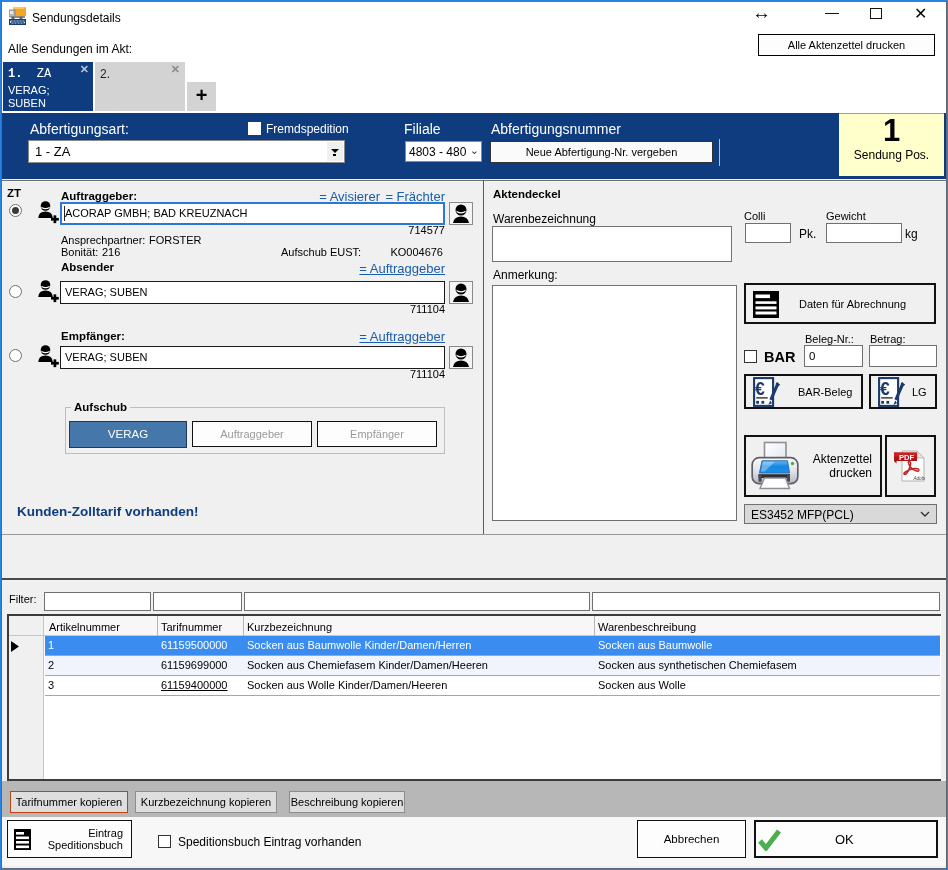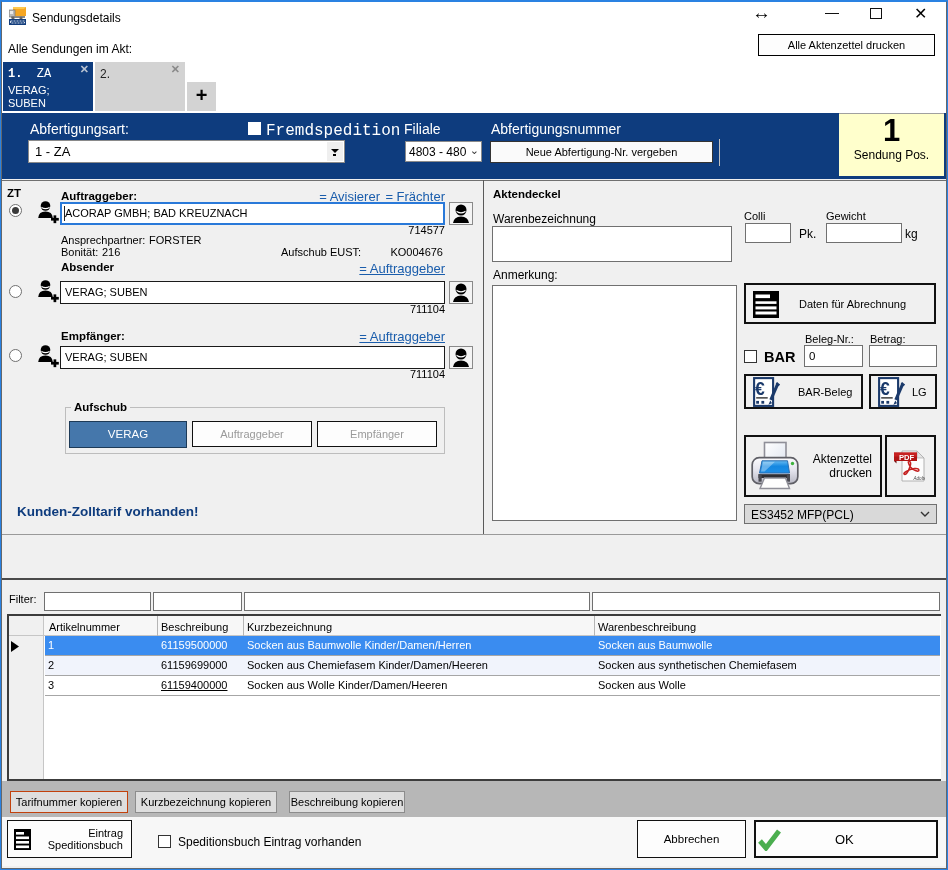--- a/index.html
+++ b/index.html
@@ -44,21 +44,21 @@
 </div>
 <div class="abs" style="left:95px;top:62px;width:90px;height:49px;background:#d3d3d3;">
   <div class="lbl" style="left:5px;top:5px;color:#222;">2.</div>
   <div class="lbl" style="right:5px;top:1px;color:#8a8a8a;font-size:11px;font-weight:bold;">✕</div>
 </div>
 <div class="abs" style="left:187px;top:82px;width:29px;height:29px;background:#d3d3d3;text-align:center;font-size:20px;font-weight:bold;line-height:27px;">+</div>
 
 <div class="abs navy" style="left:2px;top:113px;width:944px;height:66px;"></div>
 <div class="lbl" style="left:30px;top:121px;color:#fff;font-size:14px;">Abfertigungsart:</div>
 <div class="abs" style="left:248px;top:122px;width:13px;height:13px;background:#fff;"></div>
-<div class="lbl" style="left:266px;top:122px;color:#fff;font-size:16px;font-family:Liberation Mono, monospace;">Fremdspedition</div>
+<div class="lbl" style="left:266px;top:122px;color:#fff;font-size:12px;">Fremdspedition</div>
 <div class="abs" style="left:28px;top:140px;width:317px;height:23px;background:#fff;border:1px solid #8a8a8a;">
   <div class="lbl" style="left:6px;top:3px;font-size:13px;">1 - ZA</div>
   <div class="abs" style="right:1px;top:1px;width:16px;height:19px;background:#efefef;"></div>
   <div class="abs" style="right:5px;top:8px;width:0;height:0;border-left:4.5px solid transparent;border-right:4.5px solid transparent;border-top:4.5px solid #000;"></div>
   <div class="abs" style="right:8px;top:13px;width:3px;height:2px;background:#000;"></div>
 </div>
 <div class="lbl" style="left:404px;top:121px;color:#fff;font-size:14px;">Filiale</div>
 <div class="abs" style="left:405px;top:141px;width:77px;height:21px;background:#fff;border:1px solid #8a8a8a;overflow:hidden;">
   <div class="lbl" style="left:3px;top:3px;font-size:12px;">4803 - 480</div>
   <div class="lbl" style="right:2px;top:2px;font-size:11px;color:#333;">⌄</div>
@@ -269,21 +269,21 @@
 <div class="lbl" style="left:9px;top:593px;font-size:11px;">Filter:</div>
 <div class="tb" style="left:44px;top:592px;width:107px;height:19px;"></div>
 <div class="tb" style="left:153px;top:592px;width:89px;height:19px;"></div>
 <div class="tb" style="left:244px;top:592px;width:346px;height:19px;"></div>
 <div class="tb" style="left:592px;top:592px;width:348px;height:19px;"></div>
 
 <div class="abs" style="left:7px;top:614px;width:934px;height:167px;background:#fff;border-top:2px solid #3c3c3c;border-left:2px solid #3c3c3c;border-bottom:2px solid #3c3c3c;"></div>
 <div class="abs" style="left:9px;top:616px;width:931px;height:20px;background:#f7f7f7;"></div>
 <div class="abs" style="left:9px;top:616px;width:35px;height:163px;background:#f0f0f0;border-right:1px solid #c6c6c6;"></div>
 <div class="lbl" style="left:49px;top:621px;font-size:11px;">Artikelnummer</div>
-<div class="lbl" style="left:161px;top:621px;font-size:11px;">Beschreibung</div>
+<div class="lbl" style="left:161px;top:621px;font-size:11px;">Tarifnummer</div>
 <div class="lbl" style="left:247px;top:621px;font-size:11px;">Kurzbezeichnung</div>
 <div class="lbl" style="left:598px;top:621px;font-size:11px;">Warenbeschreibung</div>
 <div class="abs" style="left:9px;top:635px;width:931px;height:1px;background:#c6c6c6;"></div>
 
 <div class="abs" style="left:157px;top:616px;width:1px;height:80px;background:#b5b5b5;"></div>
 <div class="abs" style="left:243px;top:616px;width:1px;height:80px;background:#b5b5b5;"></div>
 <div class="abs" style="left:594px;top:616px;width:1px;height:80px;background:#b5b5b5;"></div>
 
 <div class="abs" style="left:45px;top:636px;width:895px;height:20px;background:#3a8cf0;border-bottom:1px solid #a6a6a6;color:#fff;font-size:11px;">
   <div class="lbl" style="left:3px;top:3px;">1</div>

